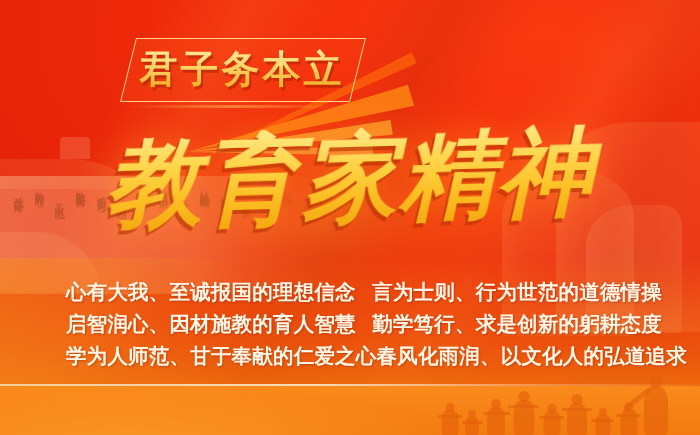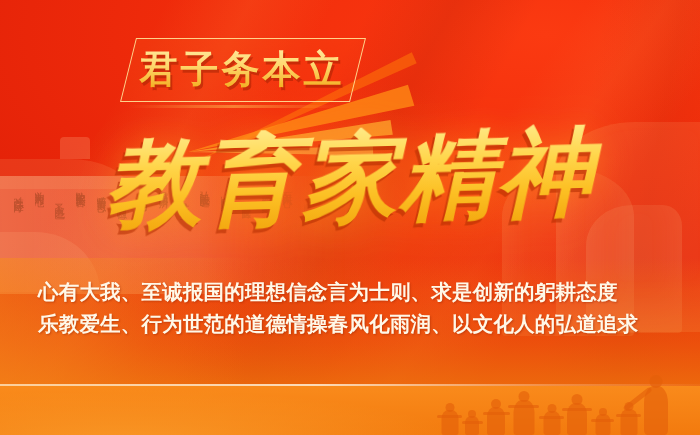--- a/index.html
+++ b/index.html
@@ -278,22 +278,24 @@
 
   
   .phrases {
     position: absolute;
     left: 38px;
     top: 276px;
     width: 624px;
   }
   .phrase-row {
     display: flex;
+    justify-content: space-between;
     height: 32px;
     align-items: center;
+    margin-left: 28px;
   }
   .phrase {
     font-family: "DejaVu Serif", "Liberation Serif", serif;
     font-size: 20.5px;
     font-weight: bold;
     letter-spacing: 0.2px;
     color: #fff8e8;
     white-space: nowrap;
     text-shadow: 1px 1px 2px rgba(150,35,0,0.45);
   }
@@ -346,24 +348,28 @@
   <div class="tag-text">君子务本立</div>
 
   <div class="main-title">教育家精神</div>
 
   <div class="bottom-band"></div>
   <div class="band-left-warm"></div>
 
   <div class="phrases" id="phrases">
       <div class="phrase-row">
         <div class="phrase">心有大我、至诚报国的理想信念</div>
-        <div class="phrase">言为士则、求是创新的躬耕态度</div>
+        <div class="phrase">言为士则、行为世范的道德情操</div>
       </div>
       <div class="phrase-row">
-        <div class="phrase">乐教爱生、行为世范的道德情操</div>
+        <div class="phrase">启智润心、因材施教的育人智慧</div>
+        <div class="phrase">勤学笃行、求是创新的躬耕态度</div>
+      </div>
+      <div class="phrase-row">
+        <div class="phrase">学为人师范、甘于奉献的仁爱之心</div>
         <div class="phrase">春风化雨润、以文化人的弘道追求</div>
       </div>
     </div>
 
   <div class="divider-line"></div>
   <div class="band-bottom-glow"></div>
 
   <div class="silhouettes" id="silhouettes">
       <div class="fig" style="left: 6px; width: 17px; height: 32px; background: transparent;">
         <div class="head" style="width: 9px; height: 9px; top: 0px;"></div>

